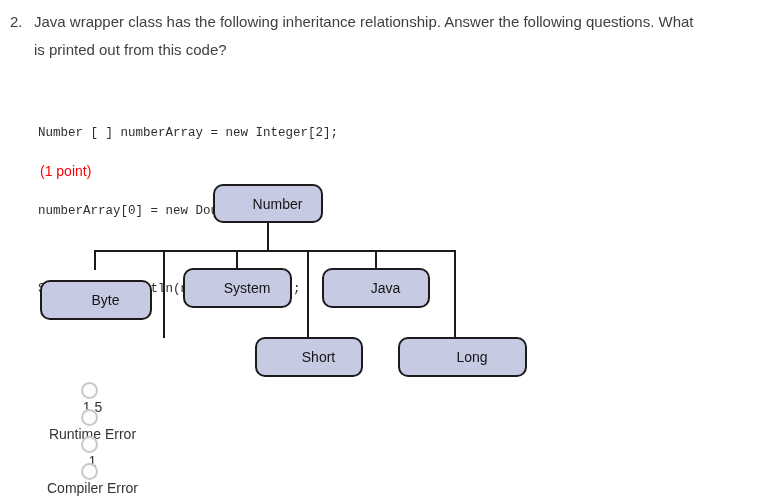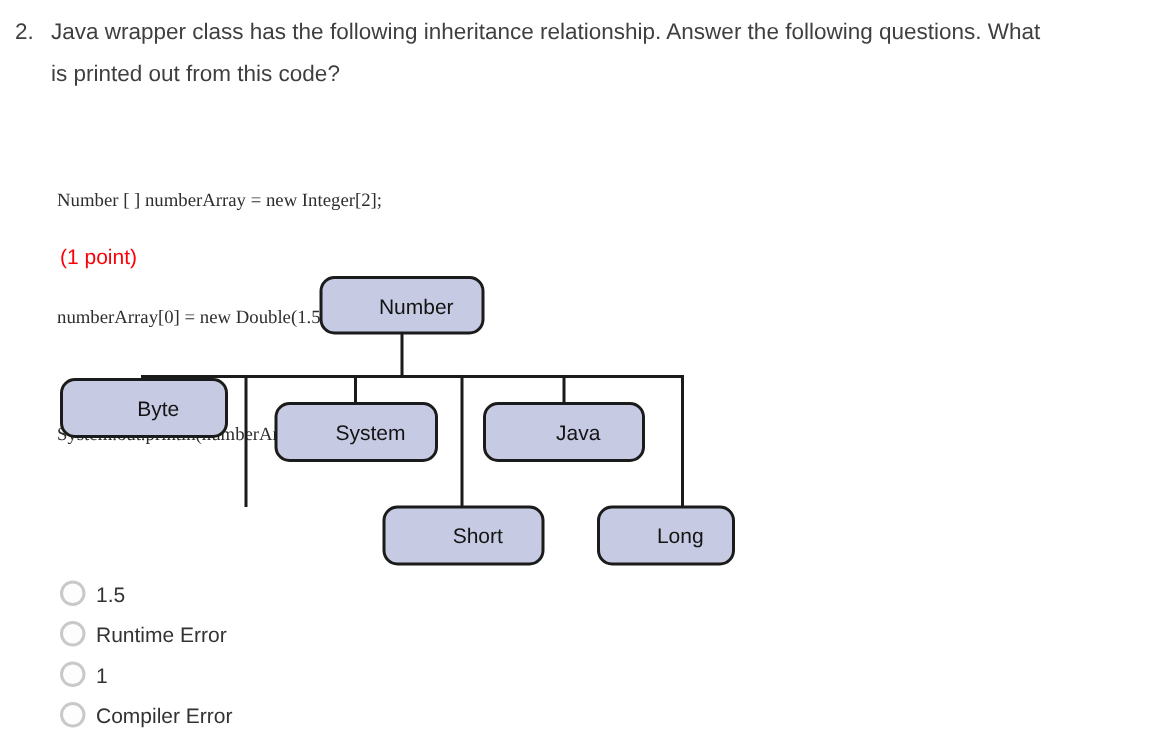--- a/index.html
+++ b/index.html
@@ -25,21 +25,21 @@
     position:absolute;left:10px;top:8px;
     display:flex;
     color:var(--text-dark);
     font-size:15px;line-height:28px;
   }
   .qnum{width:24px;flex:0 0 24px;}
   .qlines{white-space:nowrap;}
   
   .code{
     position:absolute;left:38px;top:68px;
-    font-family:Liberation Serif, serif;
+    font-family:Liberation Mono, monospace;
     font-size:12.5px;line-height:26px;
     color:var(--code-text);
     white-space:pre;
   }
   
   .points{
     position:absolute;left:40px;top:163px;
     color:var(--points-red);
     font-size:14px;
   }
@@ -60,20 +60,21 @@
   .vline{position:absolute;width:2px;background:var(--line-color);}
   .hline{position:absolute;height:2px;background:var(--line-color);}
   
   .options{
     position:absolute;left:40px;top:382px;
   }
   .option{
     height:27px;
     display:flex;align-items:center;
     cursor:pointer;
+    flex-direction:column;
   }
   .radio{
     width:13px;height:13px;
     border:2px solid var(--radio-border);
     border-radius:50%;
     background:#fdfdfd;
     box-sizing:content-box;
     flex:0 0 auto;
   }
   .option-label{
@@ -110,25 +111,25 @@
     <div class="hline" style="left:94px;top:250px;width:362px"></div>
 
     <div class="vline" style="left:94px;top:250px;height:20px"></div>
     <div class="vline" style="left:163px;top:250px;height:88px"></div>
     <div class="vline" style="left:236px;top:250px;height:20px"></div>
     <div class="vline" style="left:307px;top:250px;height:88px"></div>
     <div class="vline" style="left:375px;top:250px;height:20px"></div>
     <div class="vline" style="left:454px;top:250px;height:88px"></div>
 
     <div class="node" style="left:213px;top:184px;width:110px;height:39px">Number</div>
-    <div class="node" style="left:40px;top:252px;width:112px;height:40px">Byte</div>
+    <div class="node" style="left:40px;top:280px;width:112px;height:40px">Byte</div>
     <div class="node" style="left:183px;top:268px;width:109px;height:40px">System</div>
     <div class="node" style="left:322px;top:268px;width:108px;height:40px">Java</div>
     <div class="node" style="left:255px;top:337px;width:108px;height:40px">Short</div>
-    <div class="node" style="left:398px;top:337px;width:92px;height:40px">Long</div>
+    <div class="node" style="left:398px;top:337px;width:129px;height:40px">Long</div>
   </div>
 
   <div class="options">
     <div class="option">
       <span class="radio"></span>
       <span class="option-label">1.5</span>
     </div>
     <div class="option">
       <span class="radio"></span>
       <span class="option-label">Runtime Error</span>

